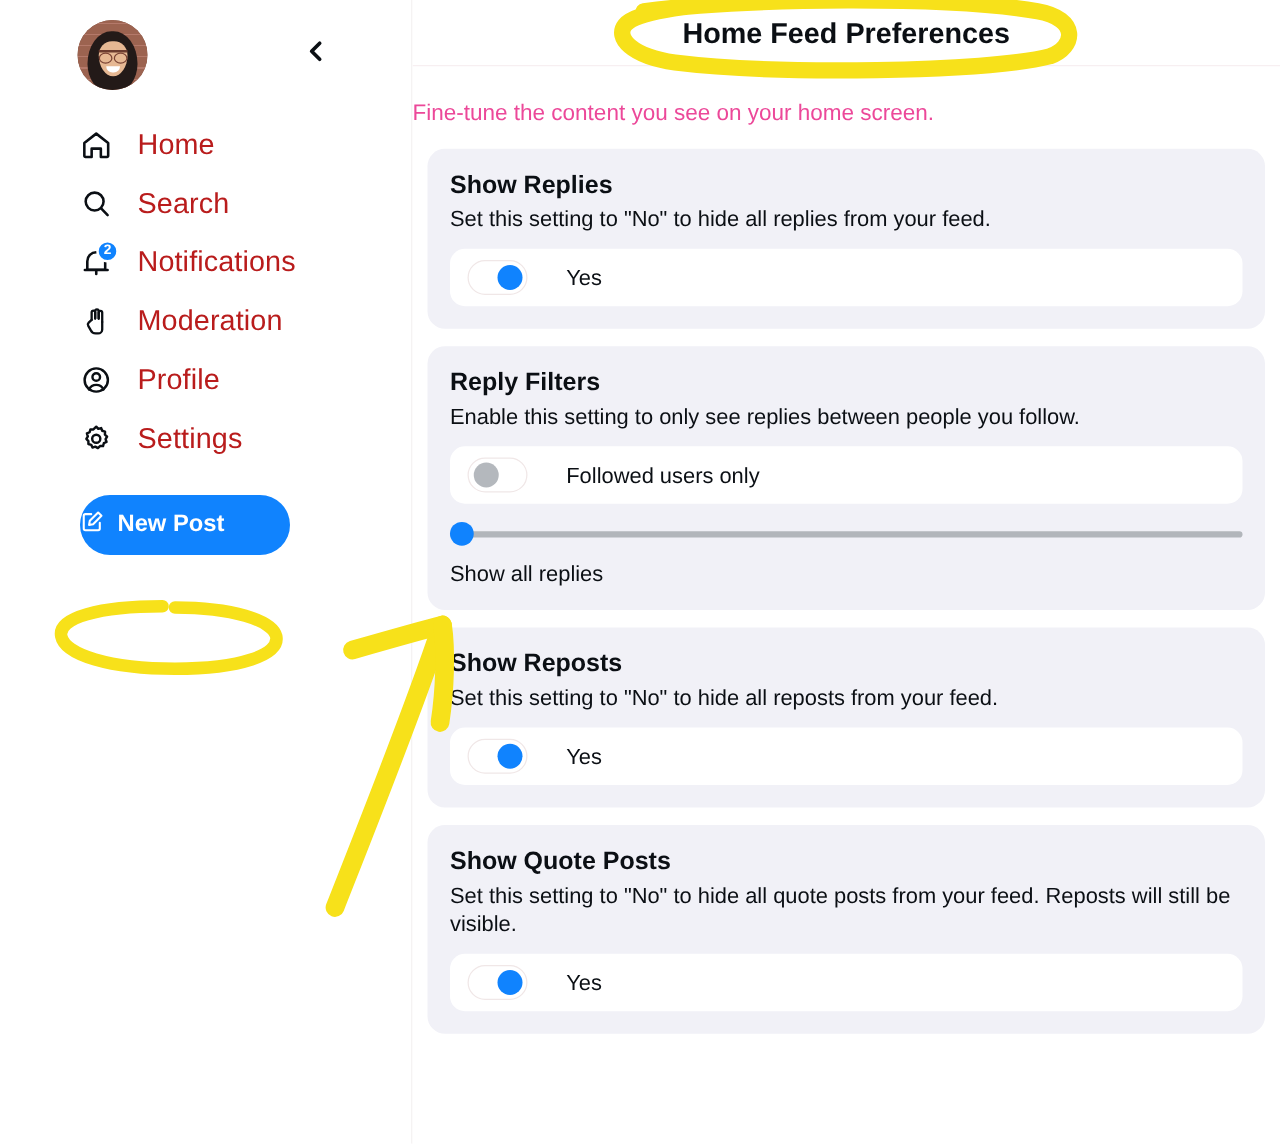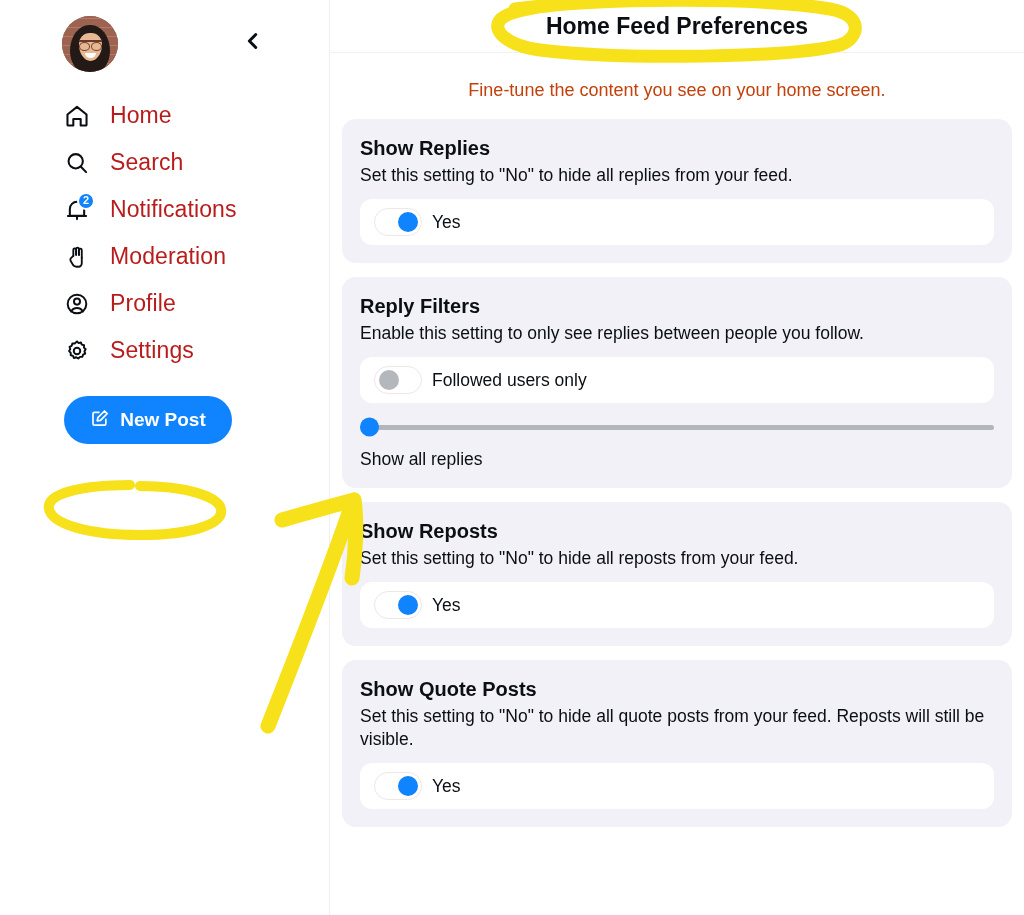--- a/index.html
+++ b/index.html
@@ -68,47 +68,47 @@
     background: #1083fe; color: #fff; border: 2px solid #fff;
     border-radius: 10px; font-size: 11px; font-weight: bold;
     display: flex; align-items: center; justify-content: center;
     line-height: 1;
   }
 
   .newpost-btn {
     margin: 22px 0 0 64px;
     width: 168px; height: 48px; border-radius: 26px;
     background: #1083fe; color: #fff; border: none;
-    display: flex; align-items: center; justify-content: center; gap: 10px;
+    display: flex; align-items: center; justify-content: flex-start; gap: 10px;
     font-size: 19px; font-weight: bold; cursor: pointer;
   }
 
   
   .main { flex: 1 1 auto; height: 915px; background: #fff; position: relative; overflow: hidden; }
   .main-header {
     height: 53px; border-bottom: 1px solid #f7eff1;
     display: flex; align-items: center; justify-content: center;
   }
   .main-title { font-size: 23px; font-weight: bold; color: #0b0f14; }
   .main-subtitle {
-    text-align: center; color: #c2410c; font-size: 18px;
+    text-align: left; color: #ec4899; font-size: 18px;
     padding: 27px 0 18px 0;
   }
 
   .cards { padding: 0 12px; }
   .card {
     background: #f1f1f7; border-radius: 14px;
     margin-bottom: 14px; padding: 18px 18px 18px 18px;
   }
   .card-title { font-size: 20px; font-weight: bold; color: #0b0f14; margin-bottom: 4px; }
   .card-desc { font-size: 17.5px; color: #0b0f14; line-height: 1.32; }
 
   .toggle-row {
     margin-top: 12px; background: #ffffff; border-radius: 12px;
-    height: 46px; display: flex; align-items: center; padding-left: 14px; gap: 10px;
+    height: 46px; display: flex; align-items: center; padding-left: 14px; gap: 31px;
     cursor: pointer;
   }
   .toggle {
     width: 48px; height: 28px; border-radius: 16px;
     border: 1.6px solid #f0e7e7; background: #ffffff;
     display: flex; align-items: center; position: relative; flex: 0 0 48px;
   }
   .toggle .knob {
     width: 20px; height: 20px; border-radius: 50%;
     position: absolute; transition: none;

